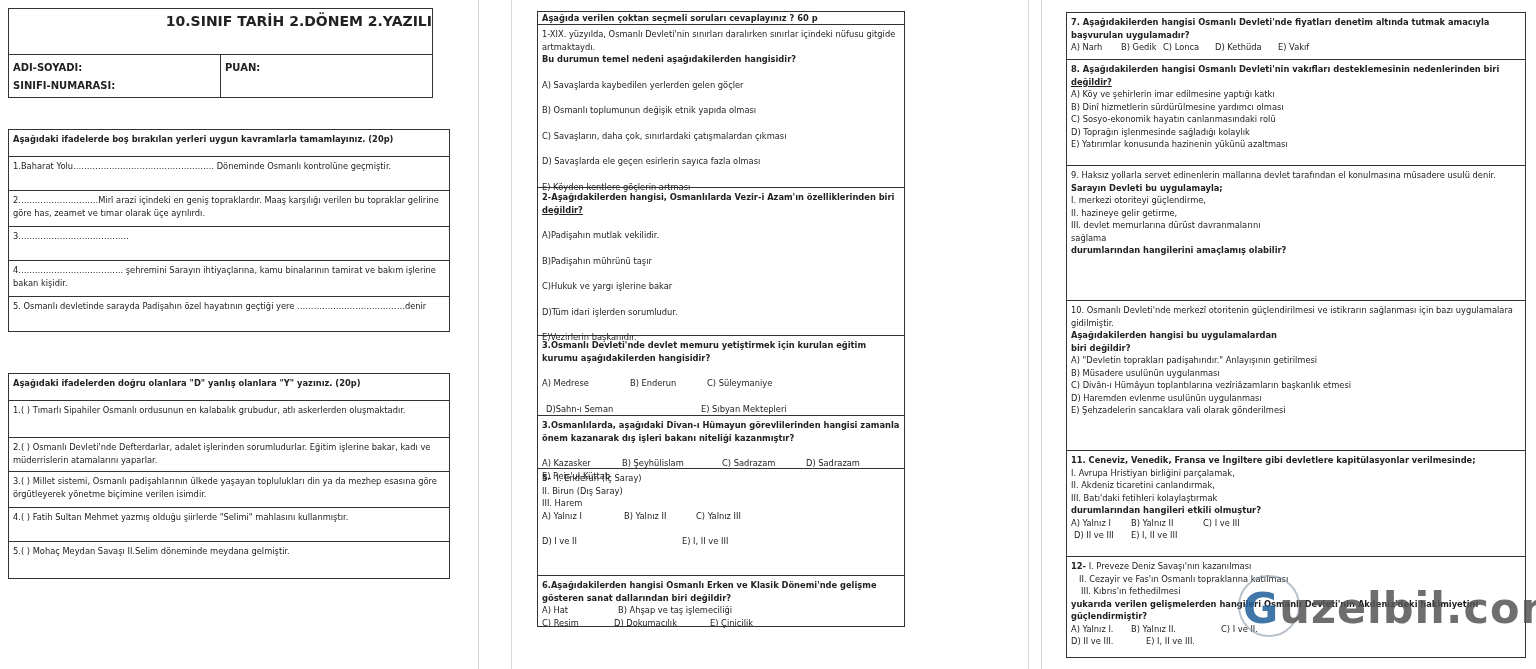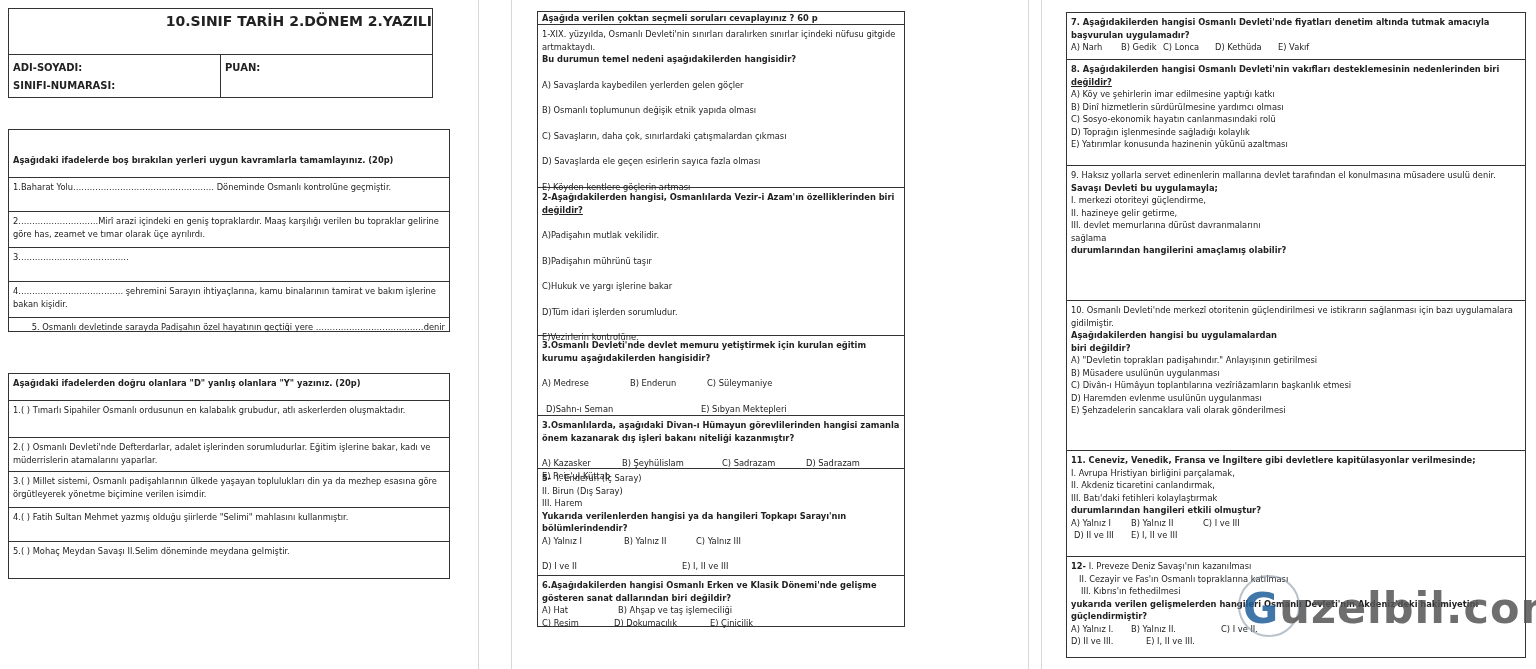--- a/index.html
+++ b/index.html
@@ -34,26 +34,26 @@
   <div class="hdr-grid">
     <div class="hdr-left">
       <div>ADI-SOYADI:</div>
       <div>SINIFI-NUMARASI:</div>
     </div>
     <div>PUAN:</div>
   </div>
 </div>
 
 <div class="box" style="left:8px;top:129px;width:442px;height:203px;">
-  <div class="row b" style="height:27px;margin-top:21px;">Aşağıdaki ifadelerde boş bırakılan yerleri  uygun kavramlarla  tamamlayınız. (20p)</div>
+  <div class="row b" style="height:27px;">Aşağıdaki ifadelerde boş bırakılan yerleri  uygun kavramlarla  tamamlayınız. (20p)</div>
   <div class="row" style="height:34px;">1.Baharat Yolu…………………………………………… Döneminde Osmanlı kontrolüne geçmiştir.</div>
   <div class="row" style="height:36px;">2.……………………….Mirî arazi içindeki en geniş topraklardır. Maaş karşılığı verilen bu topraklar gelirine göre has, zeamet ve tımar olarak üçe ayrılırdı.</div>
   <div class="row" style="height:34px;">3.…………………………………</div>
   <div class="row" style="height:36px;">4.………………………………. şehremini Sarayın ihtiyaçlarına, kamu binalarının tamirat ve bakım işlerine bakan kişidir.</div>
-  <div class="row" style="height:34px;text-align:right;">5. Osmanlı devletinde sarayda Padişahın özel hayatının geçtiği yere …………………………………denir</div>
+  <div class="row" style="height:34px;">5. Osmanlı devletinde sarayda Padişahın özel hayatının geçtiği yere …………………………………denir</div>
 </div>
 
 <div class="box" style="left:8px;top:373px;width:442px;height:206px;">
   <div class="row b" style="height:27px;">Aşağıdaki ifadelerden doğru olanlara "D" yanlış olanlara "Y" yazınız. (20p)</div>
   <div class="row" style="height:37px;">1.( )  Tımarlı Sipahiler Osmanlı ordusunun en kalabalık grubudur, atlı askerlerden oluşmaktadır.</div>
   <div class="row" style="height:34px;">2.( )  Osmanlı Devleti'nde Defterdarlar, adalet işlerinden sorumludurlar. Eğitim  işlerine bakar, kadı ve müderrislerin atamalarını yaparlar.</div>
   <div class="row" style="height:36px;">3.( )  Millet sistemi, Osmanlı padişahlarının  ülkede yaşayan toplulukları din ya da mezhep esasına göre örgütleyerek yönetme biçimine verilen isimdir.</div>
   <div class="row" style="height:34px;">4.( ) Fatih Sultan Mehmet yazmış olduğu şiirlerde "Selimi" mahlasını kullanmıştır.</div>
   <div class="row" style="height:36px;">5.( ) Mohaç Meydan Savaşı II.Selim döneminde meydana gelmiştir.</div>
 </div>
@@ -70,21 +70,21 @@
     <div class="opt">D) Savaşlarda ele geçen esirlerin sayıca fazla olması</div>
     <div class="opt">E) Köyden kentlere göçlerin artması</div>
   </div>
 
   <div class="row" style="height:148px;">
     <div class="b"><span>2-Aşağıdakilerden hangisi, Osmanlılarda Vezir-i Azam'ın özelliklerinden biri</span> <span class="u">değildir?</span></div>
     <div class="opt">A)Padişahın mutlak vekilidir.</div>
     <div class="opt">B)Padişahın mührünü taşır</div>
     <div class="opt">C)Hukuk ve yargı işlerine bakar</div>
     <div class="opt">D)Tüm idari işlerden sorumludur.</div>
-    <div class="opt">E)Vezirlerin kontrolüne.</div>
+    <div class="opt">E)Vezirlerin başkanıdır.</div>
   </div>
 
   <div class="row" style="height:80px;">
     <div class="b">3.Osmanlı Devleti'nde devlet memuru yetiştirmek için kurulan eğitim kurumu aşağıdakilerden hangisidir?</div>
     <div class="opt inline-opts">
       <span style="width:88px">A) Medrese</span><span style="width:77px">B) Enderun</span><span>C) Süleymaniye</span>
     </div>
     <div class="opt inline-opts">
       <span style="width:155px;padding-left:4px">D)Sahn-ı Seman</span><span>E) Sıbyan Mektepleri</span>
     </div>
@@ -94,21 +94,20 @@
     <div class="b">3.Osmanlılarda, aşağıdaki Divan-ı Hümayun görevlilerinden hangisi zamanla önem kazanarak dış işleri bakanı niteliği kazanmıştır?</div>
     <div class="opt inline-opts">
       <span style="width:80px">A) Kazasker</span><span style="width:100px">B) Şeyhülislam</span><span style="width:84px">C) Sadrazam</span><span style="width:86px">D) Sadrazam</span><span>E) Reis'ul-Küttab</span>
     </div>
   </div>
 
   <div class="row" style="height:107px;">
     <div><span class="b">5-</span>&nbsp; <span>I. Enderun (İç Saray)</span></div>
     <div>II. Birun (Dış Saray)</div>
     <div>III. Harem</div>
-    <div class="b">Yukarıda verilenlerden hangisi ya da hangileri Topkapı Sarayı'nın bölümlerindendir?</div>
     <div class="inline-opts">
       <span style="width:82px">A) Yalnız I</span><span style="width:72px">B) Yalnız II</span><span>C) Yalnız III</span>
     </div>
     <div class="opt inline-opts">
       <span style="width:140px">D) I ve II</span><span>E) I, II ve III</span>
     </div>
   </div>
 
   <div class="row" style="height:52px;">
     <div class="b">6.Aşağıdakilerden hangisi Osmanlı Erken ve Klasik Dönemi'nde gelişme gösteren sanat dallarından biri değildir?</div>
@@ -133,21 +132,21 @@
     <div class="b"><span>8. Aşağıdakilerden hangisi Osmanlı Devleti'nin vakıfları desteklemesinin nedenlerinden biri</span> <span class="u">değildir?</span></div>
     <div>A) Köy ve şehirlerin imar edilmesine yaptığı katkı</div>
     <div>B) Dinî hizmetlerin sürdürülmesine yardımcı olması</div>
     <div>C) Sosyo-ekonomik hayatın canlanmasındaki rolü</div>
     <div>D) Toprağın işlenmesinde sağladığı kolaylık</div>
     <div>E) Yatırımlar konusunda hazinenin yükünü azaltması</div>
   </div>
 
   <div class="row" style="height:135px;">
     <div>9.  Haksız yollarla servet edinenlerin mallarına devlet tarafından el konulmasına müsadere usulü denir.</div>
-    <div class="b">Savaşı Devleti bu uygulamayla;</div>
+    <div class="b">Sarayın Devleti bu uygulamayla;</div>
     <div>I. merkezi otoriteyi güçlendirme,</div>
     <div>II. hazineye gelir getirme,</div>
     <div>III. devlet memurlarına dürüst davranmalarını</div>
     <div>sağlama</div>
     <div class="b">durumlarından hangilerini amaçlamış olabilir?</div>
   </div>
 
   <div class="row" style="height:150px;">
     <div>10.  Osmanlı Devleti'nde merkezî otoritenin güçlendirilmesi ve istikrarın sağlanması için bazı uygulamalara gidilmiştir.</div>
     <div class="b">Aşağıdakilerden hangisi bu uygulamalardan</div>

